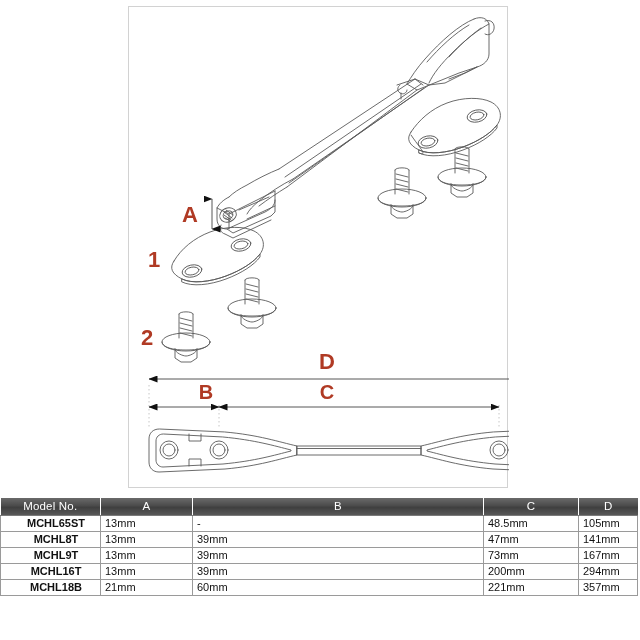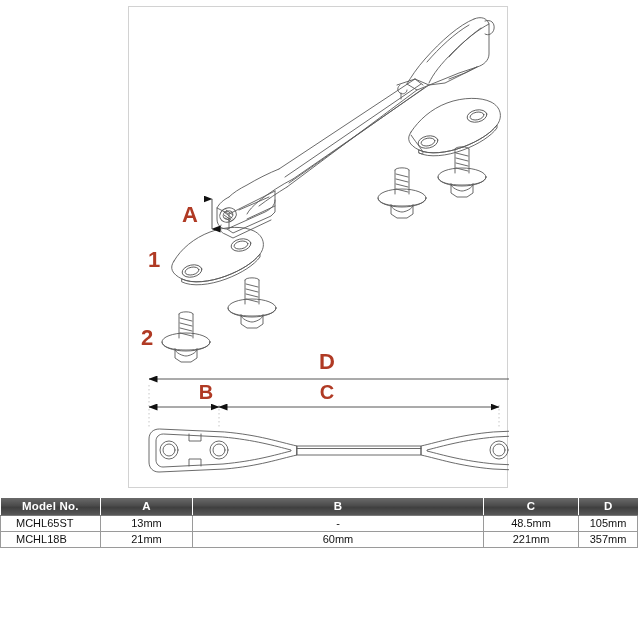--- a/index.html
+++ b/index.html
@@ -48,46 +48,46 @@
   table.spec {
     border-collapse: collapse;
     width: 637px;
     table-layout: fixed;
     font-size: 11px;
     color: #111111;
   }
   table.spec th {
     background: linear-gradient(to bottom, #6a6a6a 0%, #4b4b4b 45%, #3f3f3f 55%, #585858 100%);
     color: #ffffff;
-    font-weight: bold;
+    font-weight: normal;
     font-size: 11.5px;
     height: 17px;
     line-height: 17px;
     padding: 0;
     text-align: center;
     border-right: 1px solid #ffffff;
     border-bottom: 1px solid #7a7a7a;
     letter-spacing: 0.2px;
   }
   table.spec th:last-child { border-right: none; }
   table.spec td {
     height: 15px;
     line-height: 15px;
     padding: 0 4px;
     border: 1px solid #9a9a9a;
     border-top: none;
-    text-align: center;
     background: #ffffff;
     font-size: 11px;
     white-space: nowrap;
     overflow: hidden;
   }
   table.spec td.model {
-    text-align: left;
+    text-align: center;
     padding-left: 15px;
+    font-weight: bold;
   }
   table.spec tr td:first-child { border-left: 1px solid #9a9a9a; }
   table.spec tr td:last-child  { border-right: 1px solid #9a9a9a; }
 </style>
 </head>
 <body>
 
 <div id="drawing-panel">
   <svg id="drawing-svg" viewBox="0 0 380 482" xmlns="http://www.w3.org/2000/svg">
     <defs>
@@ -317,20 +317,41 @@
     </thead>
     <tbody>
       <tr>
         <td class="model">MCHL65ST</td>
         <td>13mm</td>
         <td>-</td>
         <td>48.5mm</td>
         <td>105mm</td>
       </tr>
       <tr>
+        <td class="model">MCHL8T</td>
+        <td>13mm</td>
+        <td>39mm</td>
+        <td>47mm</td>
+        <td>141mm</td>
+      </tr>
+      <tr>
+        <td class="model">MCHL9T</td>
+        <td>13mm</td>
+        <td>39mm</td>
+        <td>73mm</td>
+        <td>167mm</td>
+      </tr>
+      <tr>
+        <td class="model">MCHL16T</td>
+        <td>13mm</td>
+        <td>39mm</td>
+        <td>200mm</td>
+        <td>294mm</td>
+      </tr>
+      <tr>
         <td class="model">MCHL18B</td>
         <td>21mm</td>
         <td>60mm</td>
         <td>221mm</td>
         <td>357mm</td>
       </tr>
     </tbody>
   </table>
 </div>
 

